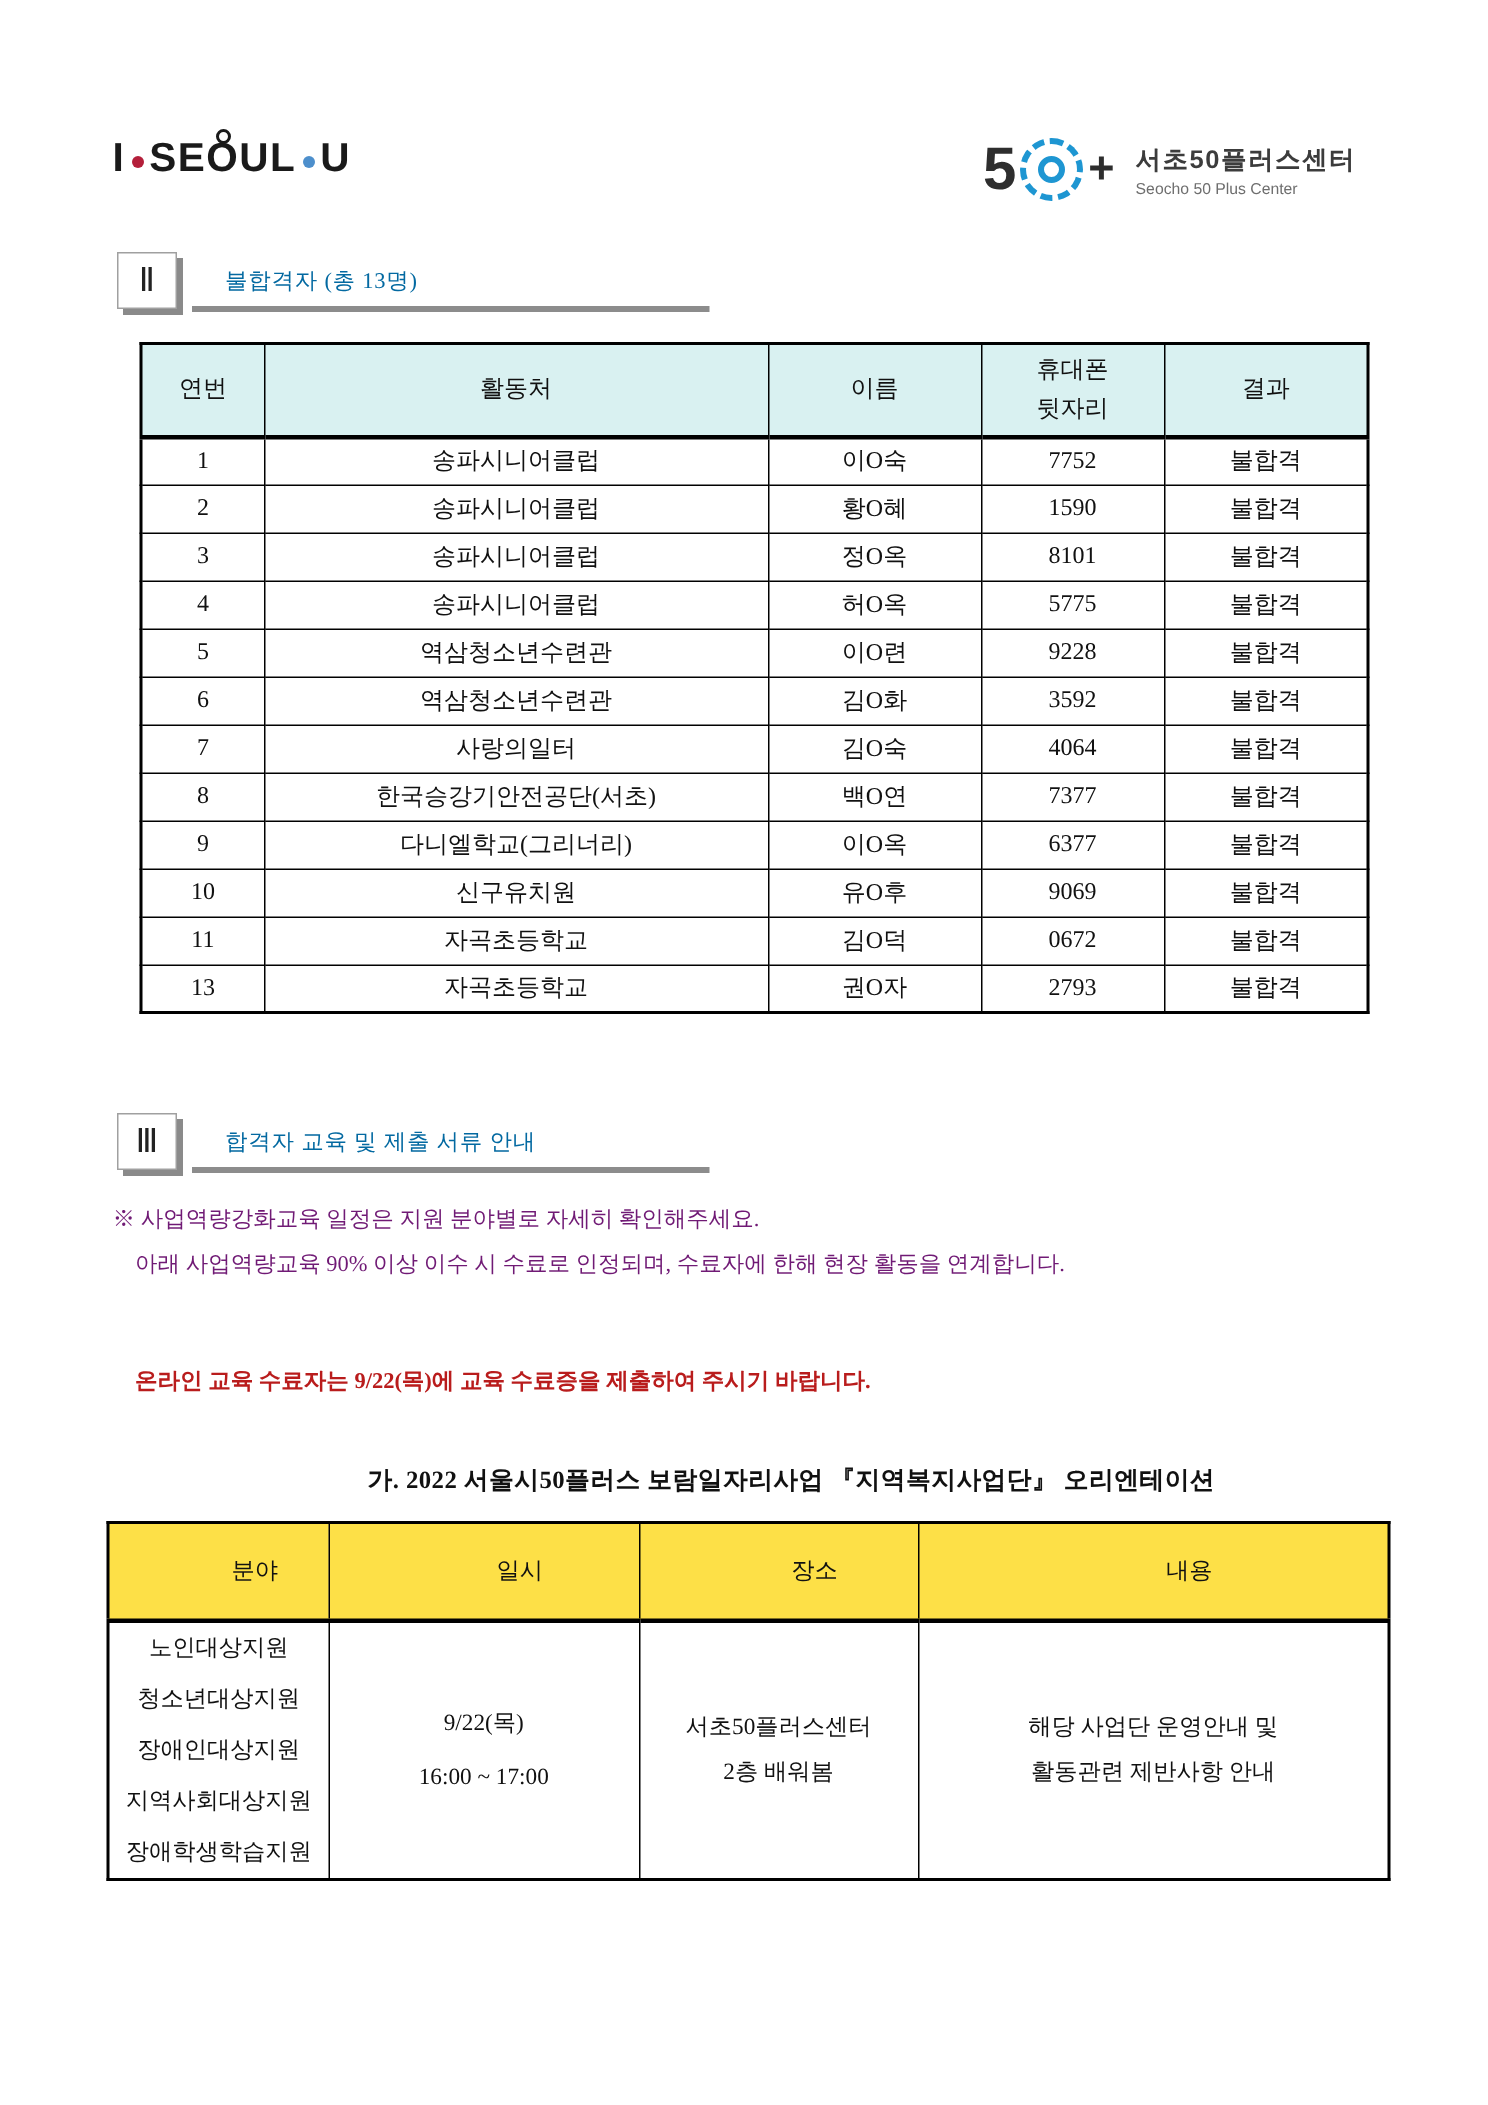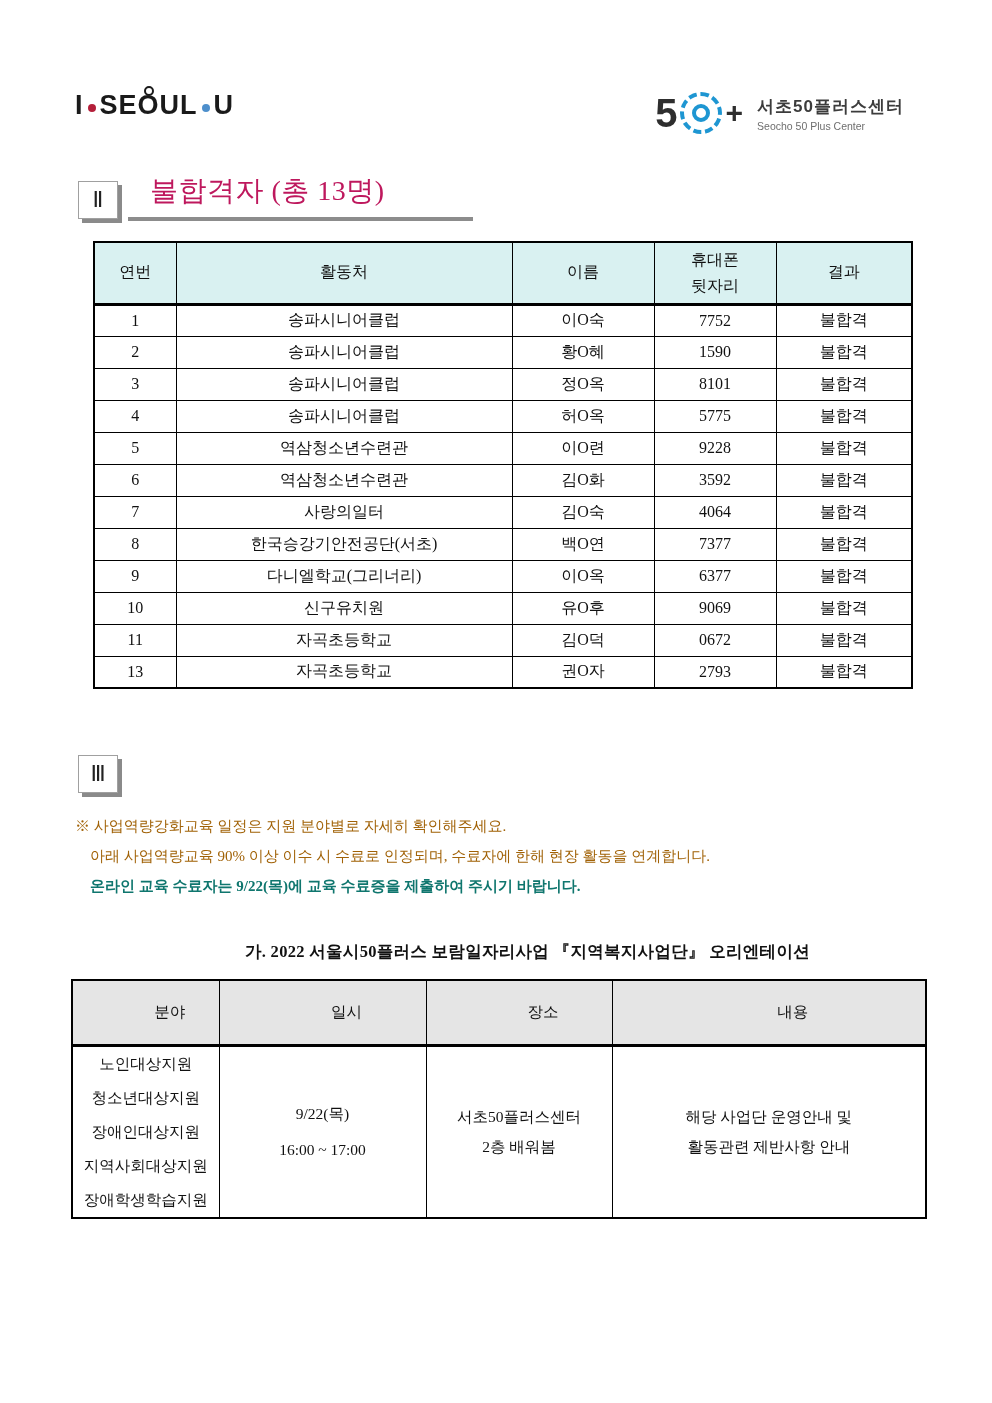--- a/index.html
+++ b/index.html
@@ -52,45 +52,45 @@
     width:40px; height:38px; background:#ffffff;
     border:1px solid #a0a0a0; box-shadow:4px 4px 0 #8a8a8a;
     display:flex; align-items:center; justify-content:center;
     font-size:22px; color:#222; flex:none; margin-bottom:2px;
   }
   .sec-title-wrap {
     margin-left:10px; width:345px;
     border-bottom:4px solid #8c8c8c;
     padding:4px 0 7px 22px;
   }
-  .sec-title { font-size:28px; color:#be185d; letter-spacing:0.5px; white-space:nowrap; }
+  .sec-title { font-size:15px; color:#0369a1; letter-spacing:0.5px; white-space:nowrap; }
 
   
   table { border-collapse:collapse; }
   .table1 { margin:20px 0 16px 93px; width:812px; table-layout:fixed; }
   .table1 th, .table1 td { border:1px solid #000; text-align:center; font-weight:normal; font-size:16px; }
   .table1 { border:2px solid #000; }
   .table1 thead th { background:#d9f1f1; height:62px; border-bottom:3px solid #000; }
   .table1 tbody td { height:32px; }
   .phone-line { line-height:26px; }
   .c-no{width:82px;} .c-act{width:336px;} .c-name{width:142px;} .c-phone{width:122px;} .c-res{width:136px;}
 
   
   .notes { margin:16px 0 0 75px; font-size:15px; }
-  .note-line { line-height:30px; white-space:nowrap; color:#a16207; }
+  .note-line { line-height:30px; white-space:nowrap; color:#701a75; }
   .note-indent { padding-left:15px; }
-  .note-blue { color:#0f766e; font-weight:bold; }
+  .note-blue { color:#b91c1c; font-weight:bold;margin-top:48px; }
 
   
   .sub-heading { margin:40px 0 0 63px; font-size:16.5px; font-weight:600; letter-spacing:0.3px; white-space:nowrap;text-align:center; }
 
   
   .table2 { margin:16px 0 0 71px; width:854px; table-layout:fixed; border:2px solid #000; }
   .table2 th, .table2 td { border:1px solid #000; text-align:center; font-weight:normal; font-size:15.5px; }
-  .table2 thead th { background:#e5e5e5; height:65px; border-bottom:3px solid #000;padding-left:48px; }
+  .table2 thead th { background:#fde047; height:65px; border-bottom:3px solid #000;padding-left:48px; }
   .table2 tbody td { height:172px; vertical-align:middle; }
   .t2-line { line-height:34px; }
   .t2-line-sm { line-height:30px; }
   .t2-gap { height:6px; }
   .c2-field{width:147px;} .c2-dt{width:207px;} .c2-place{width:186px;} .c2-content{width:314px;}
 </style>
 </head>
 <body>
 
 <div class="header">
@@ -221,20 +221,23 @@
         <td>자곡초등학교</td>
         <td>권O자</td>
         <td>2793</td>
         <td>불합격</td>
       </tr>
   </tbody>
 </table>
 
 <div class="sec sec-3">
   <div class="sec-box">Ⅲ</div>
+  <div class="sec-title-wrap">
+    <span class="sec-title">합격자 교육 및 제출 서류 안내</span>
+  </div>
 </div>
 
 <div class="notes">
   <div class="note-line">※ 사업역량강화교육 일정은 지원 분야별로 자세히 확인해주세요.</div>
   <div class="note-line note-indent">아래 사업역량교육 90% 이상 이수 시 수료로 인정되며, 수료자에 한해 현장 활동을 연계합니다.</div>
   <div class="note-line note-indent note-blue">온라인 교육 수료자는 9/22(목)에 교육 수료증을 제출하여 주시기 바랍니다.</div>
 </div>
 
 <div class="sub-heading">가. 2022 서울시50플러스 보람일자리사업 『지역복지사업단』 오리엔테이션</div>
 

